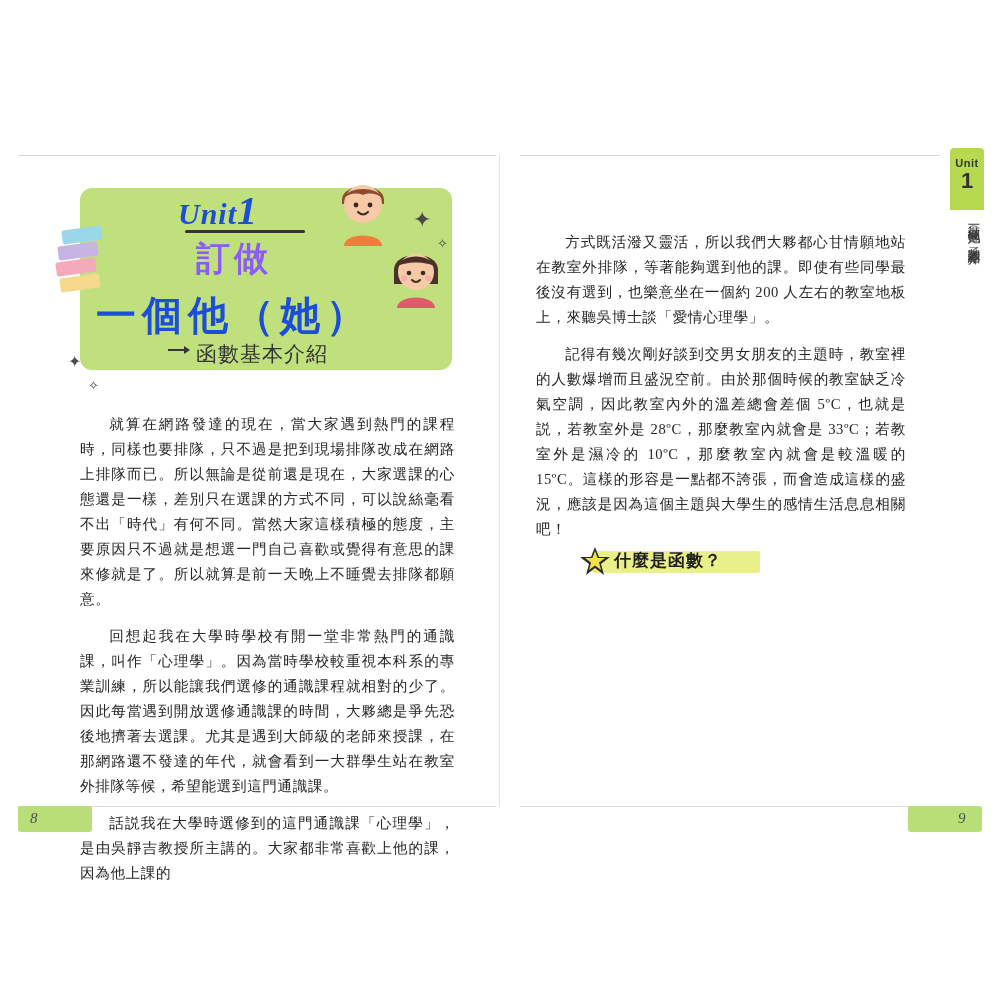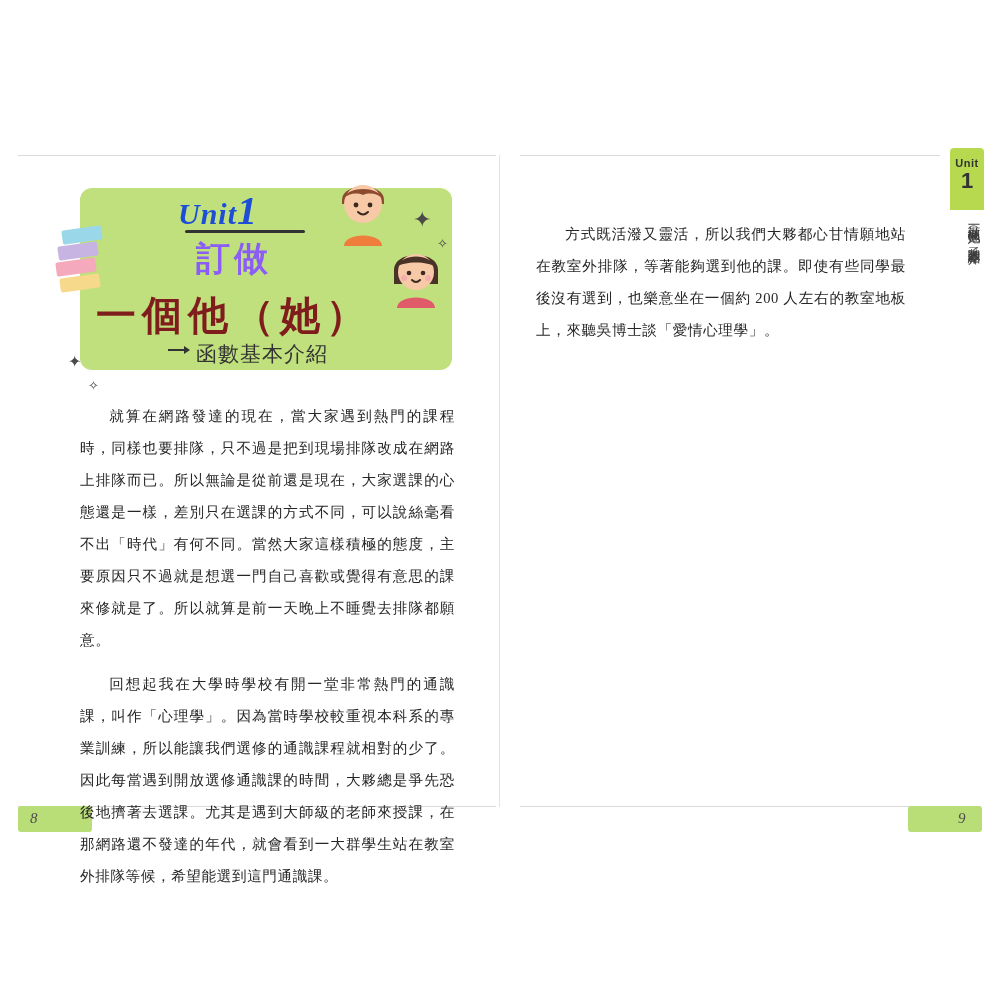--- a/index.html
+++ b/index.html
@@ -131,21 +131,21 @@
     font-size: 34px;
     color: #8b5cf6;
     letter-spacing: 4px;
   }
   .title-cn2 {
     position: absolute;
     left: 96px; top: 288px;
     font-family: "Liberation Serif", serif;
     font-weight: bold;
     font-size: 40px;
-    color: #7f1d1d;
+    color: #1d4ed8;
     letter-spacing: 6px;
   }
   .title-sub {
     position: absolute;
     left: 196px; top: 340px;
     font-family: "Liberation Serif", serif;
     font-size: 21px;
     color: #333;
     letter-spacing: 1px;
   }
@@ -181,24 +181,25 @@
   .avatar { position: absolute; }
   .avatar svg { display: block; }
   .avatar.boy  { left: 334px; top: 174px; }
   .avatar.girl { left: 388px; top: 240px; }
 
   
   .col {
     position: absolute;
     font-family: "Liberation Serif", serif;
     font-size: 14.6px;
-    line-height: 32px;
+    line-height: 25px;
     color: #262626;
     text-align: justify;
     letter-spacing: 0.6px;
+    margin-top: 12px;
   }
   .col p { margin: 0 0 0 0; text-indent: 2em; }
   .col p + p { margin-top: 12px; }
   .col-left  { left: 80px;  top: 400px; width: 375px; }
   .col-right { left: 536px; top: 218px; width: 370px; }
 
   
   .sec-head {
     position: absolute;
     left: 570px; top: 546px;
@@ -290,21 +291,31 @@
       <circle cx="16" cy="38" r="3" fill="#f4a6b0" opacity="0.8"></circle>
       <circle cx="40" cy="38" r="3" fill="#f4a6b0" opacity="0.8"></circle>
       <path d="M24 40 Q28 44 32 40" stroke="#3b2a22" stroke-width="2" fill="none" stroke-linecap="round"></path>
       <path d="M9 68 C9 54, 47 54, 47 68 Z" fill="#e05b6a"></path>
     </svg>
   </div>
 
   <div class="col col-left">
     <p>就算在網路發達的現在，當大家遇到熱門的課程時，同樣也要排隊，只不過是把到現場排隊改成在網路上排隊而已。所以無論是從前還是現在，大家選課的心態還是一樣，差別只在選課的方式不同，可以說絲毫看不出「時代」有何不同。當然大家這樣積極的態度，主要原因只不過就是想選一門自己喜歡或覺得有意思的課來修就是了。所以就算是前一天晚上不睡覺去排隊都願意。</p>
     <p>回想起我在大學時學校有開一堂非常熱門的通識課，叫作「心理學」。因為當時學校較重視本科系的專業訓練，所以能讓我們選修的通識課程就相對的少了。因此每當遇到開放選修通識課的時間，大夥總是爭先恐後地擠著去選課。尤其是遇到大師級的老師來授課，在那網路還不發達的年代，就會看到一大群學生站在教室外排隊等候，希望能選到這門通識課。</p>
+    <p>話説我在大學時選修到的這門通識課「心理學」，是由吳靜吉教授所主講的。大家都非常喜歡上他的課，因為他上課的</p>
   </div>
 
   <div class="col col-right">
     <p>方式既活潑又靈活，所以我們大夥都心甘情願地站在教室外排隊，等著能夠選到他的課。即使有些同學最後沒有選到，也樂意坐在一個約 200 人左右的教室地板上，來聽吳博士談「愛情心理學」。</p>
-  </div>
-
+    <p>記得有幾次剛好談到交男女朋友的主題時，教室裡的人數爆增而且盛況空前。由於那個時候的教室缺乏冷氣空調，因此教室內外的溫差總會差個 5ºC，也就是説，若教室外是 28ºC，那麼教室內就會是 33ºC；若教室外是濕冷的 10ºC，那麼教室內就會是較溫暖的 15ºC。這樣的形容是一點都不誇張，而會造成這樣的盛況，應該是因為這個主題與大學生的感情生活息息相關吧！</p>
+  </div>
+
+  <div class="sec-head">
+    <div class="sec-head-bg"></div>
+    <svg class="sec-star" width="34" height="30" viewBox="0 0 34 30">
+      <path d="M17 1 L21 11 L32 11 L23 18 L26 29 L17 22 L8 29 L11 18 L2 11 L13 11 Z" fill="#2b2b2b"></path>
+      <path d="M17 5 L19.6 12 L27 12 L21 16.5 L23 24 L17 19.5 L11 24 L13 16.5 L7 12 L14.4 12 Z" fill="#f2e14a"></path>
+    </svg>
+    <div class="sec-head-text">什麼是函數？</div>
+  </div>
 
 
 </div>
 
 </body></html>

